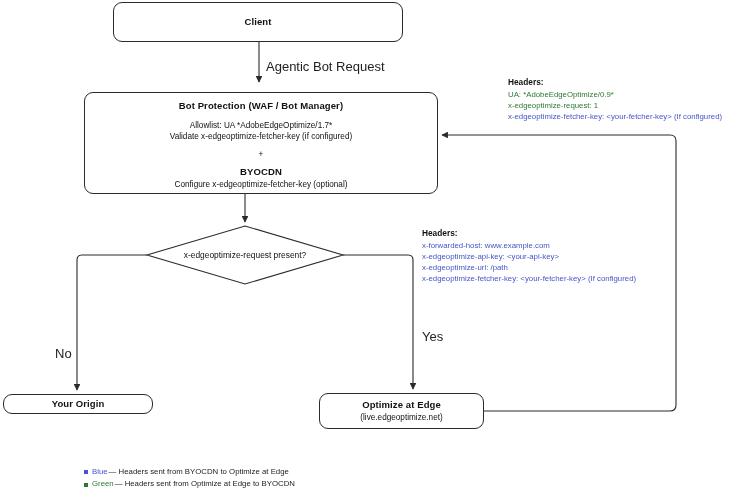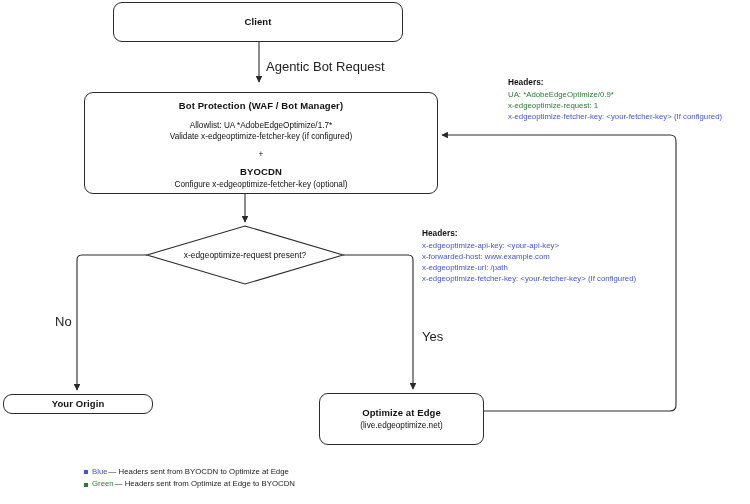--- a/index.html
+++ b/index.html
@@ -54,42 +54,42 @@
   .node .gap-sm { height: 7px; }
 
   #node-client { left: 113px; top: 2px; width: 290px; height: 40px; }
   #node-botprotection {
     left: 84px; top: 86px; width: 354px; height: 102px;
     justify-content: flex-start;
     padding-top: 7px;
     margin-top: 6px;
   }
   #node-origin { left: 3px; top: 394px; width: 150px; height: 20px; }
-  #node-edge { left: 319px; top: 393px; width: 165px; height: 52px; }
+  #node-edge { left: 319px; top: 393px; width: 165px; height: 36px; }
 
   #node-decision {
     position: absolute;
     left: 147px; top: 226px; width: 196px; height: 58px;
   }
   #node-decision .dlabel {
     position: absolute;
     left: 0; top: 0; width: 196px; height: 58px;
     display: flex; align-items: center; justify-content: center;
     font-size: 8.4px;
     text-align: left;
   }
 
   .edge-label {
     position: absolute;
     font-size: 13px;
     color: #222222;
     white-space: nowrap;
   }
   #label-agentic { left: 266px; top: 59px; }
-  #label-no { left: 55px; top: 314px; text-align: center; }
+  #label-no { left: 55px; top: 346px; text-align: center; }
   #label-yes { left: 422px; top: 329px; }
 
   .hdr-block { position: absolute; white-space: nowrap; }
   .hdr-block .hdr-title {
     font-size: 8.3px;
     font-weight: bold;
     color: #111111;
     margin-bottom: 1.5px;
   }
   .hdr-block .hdr-line {
@@ -184,22 +184,22 @@
     <div>
         <div class="hdr-line c-green">UA: *AdobeEdgeOptimize/0.9*</div>
         <div class="hdr-line c-green">x-edgeoptimize-request: 1</div>
         <div class="hdr-line c-blue">x-edgeoptimize-fetcher-key: &lt;your-fetcher-key&gt; (If configured)</div>
       </div>
   </div>
 
   <div class="hdr-block" id="headers-blue">
     <div class="hdr-title">Headers:</div>
     <div>
+        <div class="hdr-line c-blue">x-forwarded-host: www.example.com</div>
         <div class="hdr-line c-blue">x-edgeoptimize-api-key: &lt;your-api-key&gt;</div>
-        <div class="hdr-line c-blue">x-forwarded-host: www.example.com</div>
         <div class="hdr-line c-blue">x-edgeoptimize-url: /path</div>
         <div class="hdr-line c-blue">x-edgeoptimize-fetcher-key: &lt;your-fetcher-key&gt; (If configured)</div>
       </div>
   </div>
 
   <div id="legend">
     <div>
         <div class="legend-row">
           <span class="legend-swatch sw-blue"></span>
           <span class="legend-key c-blue">Blue</span>

